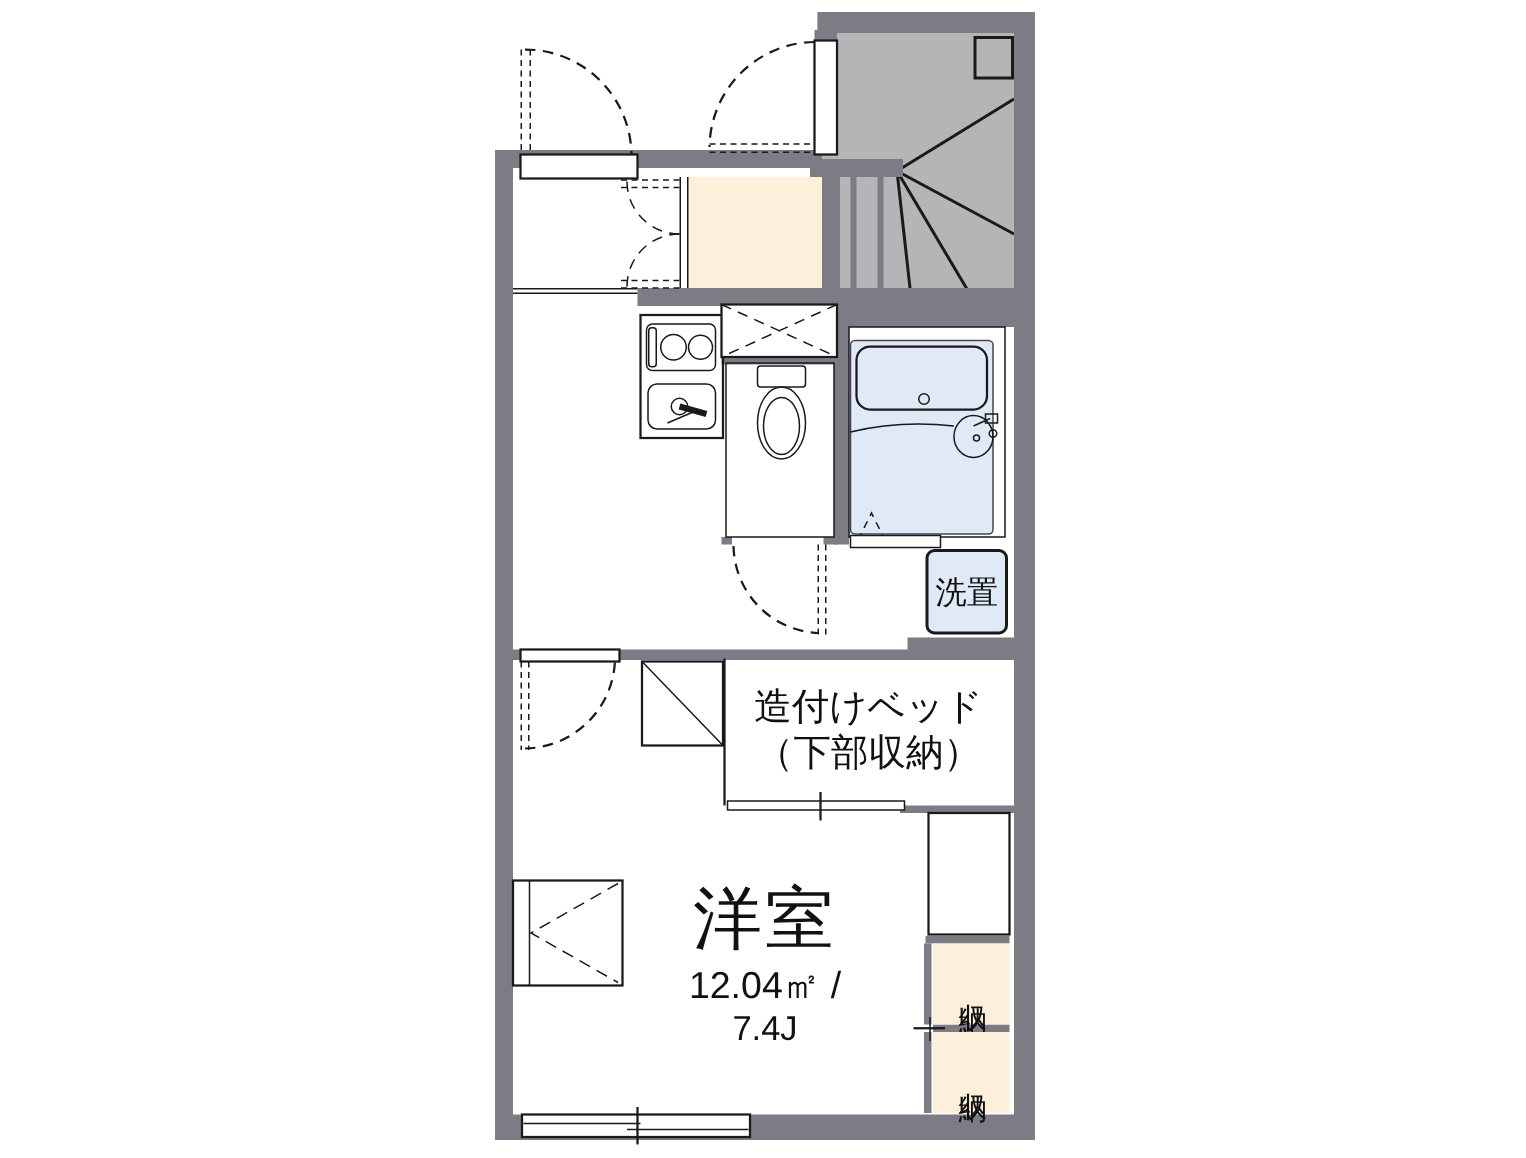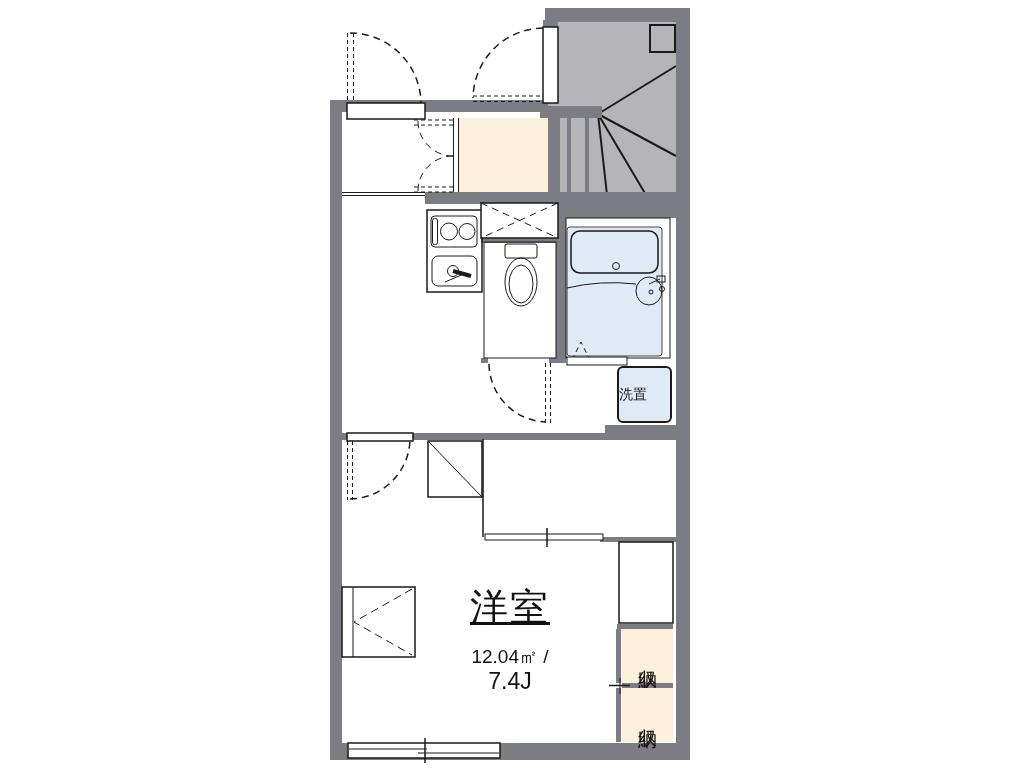--- a/index.html
+++ b/index.html
@@ -12,27 +12,27 @@
   #plan-svg{position:absolute;left:0;top:0;}
   .w{fill:var(--wall);}
   .ln{stroke:var(--line);stroke-width:1.5;fill:none;}
   .ln1{stroke:var(--line);stroke-width:1;fill:none;}
   .ln2{stroke:var(--line);stroke-width:2;fill:none;}
   .dash{stroke-dasharray:7 5;}
   .dash2{stroke-dasharray:4 3;}
   .fillw{fill:#fff;}
   .lbl{position:absolute;text-align:center;line-height:1.15;}
   #room-label{left:420px;top:586px;width:180px;}
-  #room-name{font-size:38px;letter-spacing:2px;text-decoration:underline;}
-  #room-area{font-size:19px;margin-top:16px;}
+  #room-name{font-size:46px;letter-spacing:2px;}
+  #room-area{font-size:25px;margin-top:4px;}
   #room-tatami{font-size:23px;}
   #bed-label{left:488px;top:456px;width:182px;font-size:25px;line-height:1.25;}
   #washer-box{position:absolute;left:617px;top:366px;width:55px;height:57px;
       background:var(--bath);border:2px solid var(--line);border-radius:6px;
-      display:flex;align-items:center;justify-content:flex-start;font-size:14px;box-sizing:border-box;}
+      display:flex;align-items:center;justify-content:center;font-size:21px;box-sizing:border-box;}
   .storage-box{position:absolute;left:622px;width:51px;height:54px;background:var(--cream);
       display:flex;align-items:center;justify-content:center;font-size:19px;
       writing-mode:vertical-rl;text-orientation:upright;letter-spacing:2px;}
   #storage-1{top:629px;} #storage-2{top:688px;}
 </style>
 </head>
 <body>
 
 <div id="canvas">
 <svg id="plan-svg" width="1017" height="772" viewBox="0 0 1017 772">
@@ -185,19 +185,23 @@
   <span>洗置</span>
 </div>
 
 <div class="storage-box" id="storage-1">
   <span>収納</span>
 </div>
 <div class="storage-box" id="storage-2">
   <span>収納</span>
 </div>
 
+<div class="lbl" id="bed-label">
+  <div>造付けベッド</div>
+  <div>（下部収納）</div>
+</div>
 
 <div class="lbl" id="room-label">
   <div id="room-name">洋室</div>
   <div id="room-area">12.04㎡ /</div>
   <div id="room-tatami">7.4J</div>
 </div>
 </div>
 
 </body></html>

